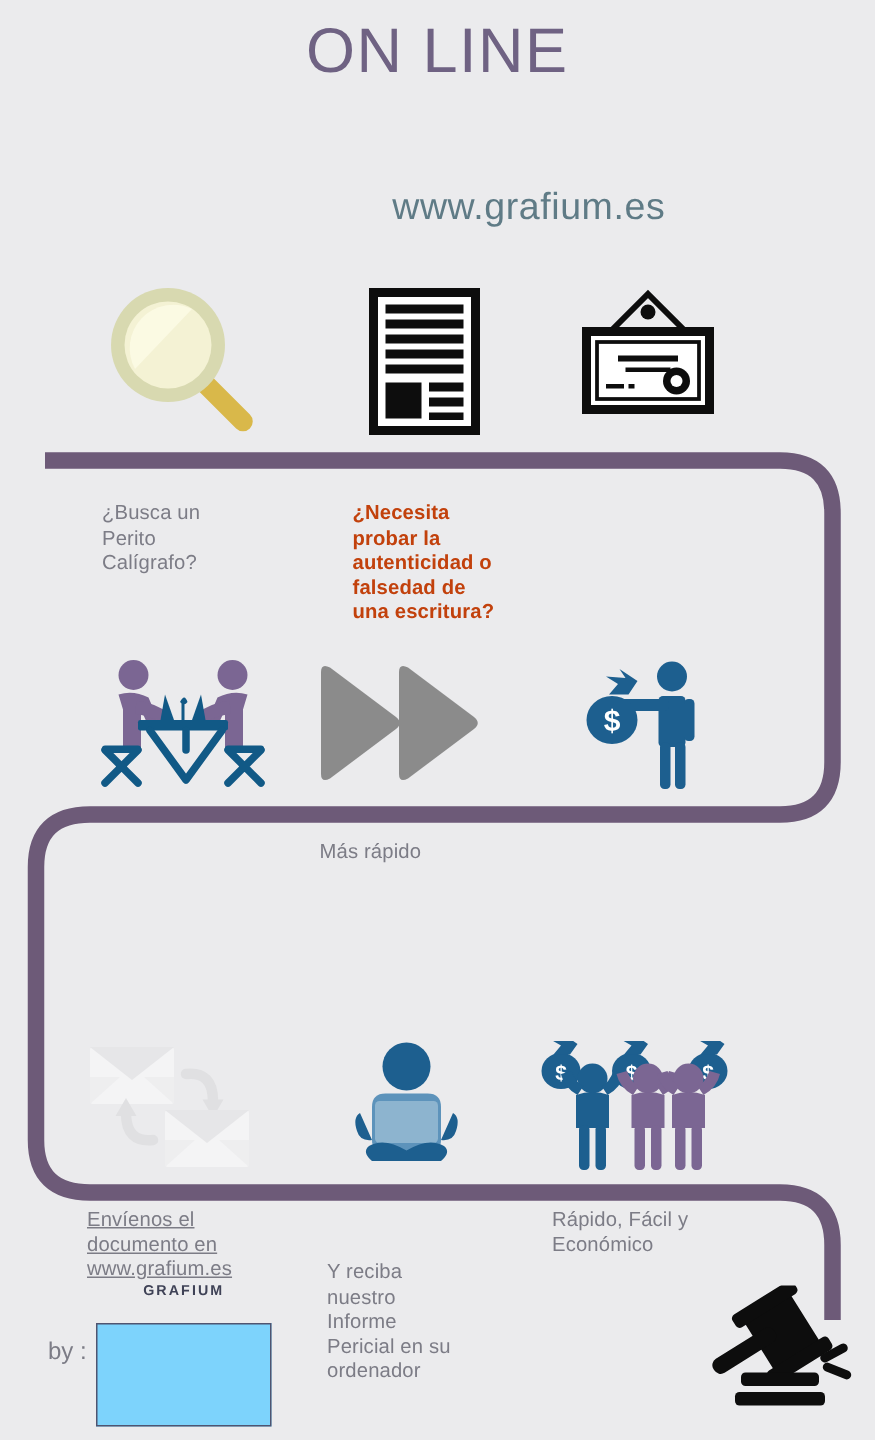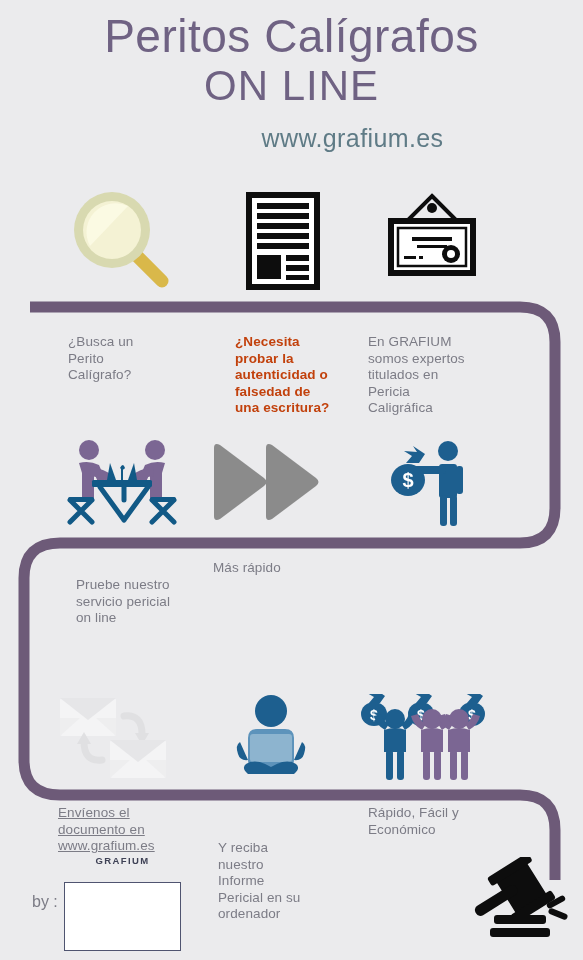--- a/index.html
+++ b/index.html
@@ -37,38 +37,37 @@
 
   .ico{ position:absolute; }
 
   
   .byline{
     position:absolute; left:32px; top:893px;
     font-size:16px; color:#7c7c86;
   }
   .logobox{
     position:absolute; left:64px; top:882px; width:117px; height:69px;
-    border:1.6px solid #4f5470; background:#ffffff;
+    border:1.6px solid #4f5470; background:#7dd3fc;
     display:flex; flex-direction:column; align-items:center; justify-content:center;gap:48px;
   }
   .logobox .lname{
     font-size:9.5px; letter-spacing:1.4px; color:#3f4256; font-weight:700;
   }
   .logobox .lrule{
     width:80px; height:2px; background:#6b6e83; margin:4px 0 3px 0;
   }
   .logobox .lyear{ font-size:8px; letter-spacing:1px; color:#6b6e83; }
 </style>
 </head>
 <body>
 
 <div id="poster">
 
   <div class="title-wrap">
-    <div class="title-l1">Peritos Calígrafos</div>
     <div class="title-l2">ON LINE</div>
   </div>
   <div class="url-top">www.grafium.es</div>
 
   <svg id="ribbon" viewBox="0 0 583 960">
 
     <path d="M30,307 L520,307 Q555,307 555,342 L555,508 Q555,543 520,543 L60,543" fill="none" stroke="#6d5a78" stroke-width="11" stroke-linecap="butt"></path>
 
     <path d="M60,543 Q24,543 24,578 L24,760 Q24,795 60,795 L520,795 Q555,795 555,830 L555,880" fill="none" stroke="#6d5a78" stroke-width="11" stroke-linecap="butt"></path>
   </svg>
@@ -111,25 +110,20 @@
   </svg>
 
   <div class="txt" style="left:68px; top:334px; width:140px; white-space:pre-line;">¿Busca un
 Perito
 Calígrafo?</div>
   <div class="txt bold" style="left:235px; top:334px; width:150px; white-space:pre-line;">¿Necesita
 probar la
 autenticidad o
 falsedad de
 una escritura?</div>
-  <div class="txt" style="left:368px; top:334px; width:140px; white-space:pre-line;">En GRAFIUM
-somos expertos
-titulados en
-Pericia
-Caligráfica</div>
 
   <svg class="ico" style="left:66px; top:438px;" width="112" height="88" viewBox="0 0 112 88">
 
     <circle cx="23" cy="12" r="10" fill="#7b6693"></circle>
     <path d="M13 25 q10 -3 20 2 l6 14 q-2 5 -7 3 l-4 -9 l0 26 l-12 0 l0 -26 z" fill="#7b6693"></path>
     <path d="M25 29 q14 2 22 9 l-2 7 q-11 -6 -21 -7 z" fill="#7b6693"></path>
 
     <circle cx="89" cy="12" r="10" fill="#7b6693"></circle>
     <path d="M99 25 q-10 -3 -20 2 l-6 14 q2 5 7 3 l4 -9 l0 26 l12 0 l0 -26 z" fill="#7b6693"></path>
     <path d="M87 29 q-14 2 -22 9 l2 7 q11 -6 21 -7 z" fill="#7b6693"></path>
@@ -162,23 +156,20 @@
     <rect x="64" y="55" width="7" height="31" rx="3" fill="#1d5f8f"></rect>
 
     <rect x="26" y="26" width="34" height="8" rx="3" fill="#1d5f8f"></rect>
     <rect x="70" y="26" width="7" height="28" rx="3" fill="#1d5f8f"></rect>
 
     <path d="M20 23 l6 -7 l-8 -5 l13 1 l-4 -6 l12 8 l-6 9 z" fill="#1d5f8f"></path>
     <ellipse cx="22" cy="40" rx="17" ry="16" fill="#1d5f8f"></ellipse>
     <text x="22" y="47" font-family="'Liberation Sans',sans-serif" font-size="20" font-weight="bold" fill="#ffffff" text-anchor="middle">$</text>
   </svg>
 
-  <div class="txt" style="left:76px; top:577px; width:160px; white-space:pre-line;">Pruebe nuestro
-servicio pericial
-on line</div>
   <div class="txt" style="left:213px; top:560px; width:140px; white-space:pre-line;">Más rápido</div>
 
   <svg class="ico" style="left:58px; top:694px;" width="110" height="86" viewBox="0 0 110 86">
 
     <rect x="2" y="4" width="56" height="38" rx="2" fill="#f4f4f5"></rect>
     <path d="M2 4 L30 26 L58 4 Z" fill="#e6e6e8"></path>
     <path d="M2 42 L22 24 L2 24 Z" fill="#eeeeef"></path>
     <path d="M58 42 L38 24 L58 24 Z" fill="#eeeeef"></path>
 
     <path d="M66 22 q18 -2 18 18" stroke="#e0e0e2" stroke-width="7" fill="none" stroke-linecap="round"></path>

